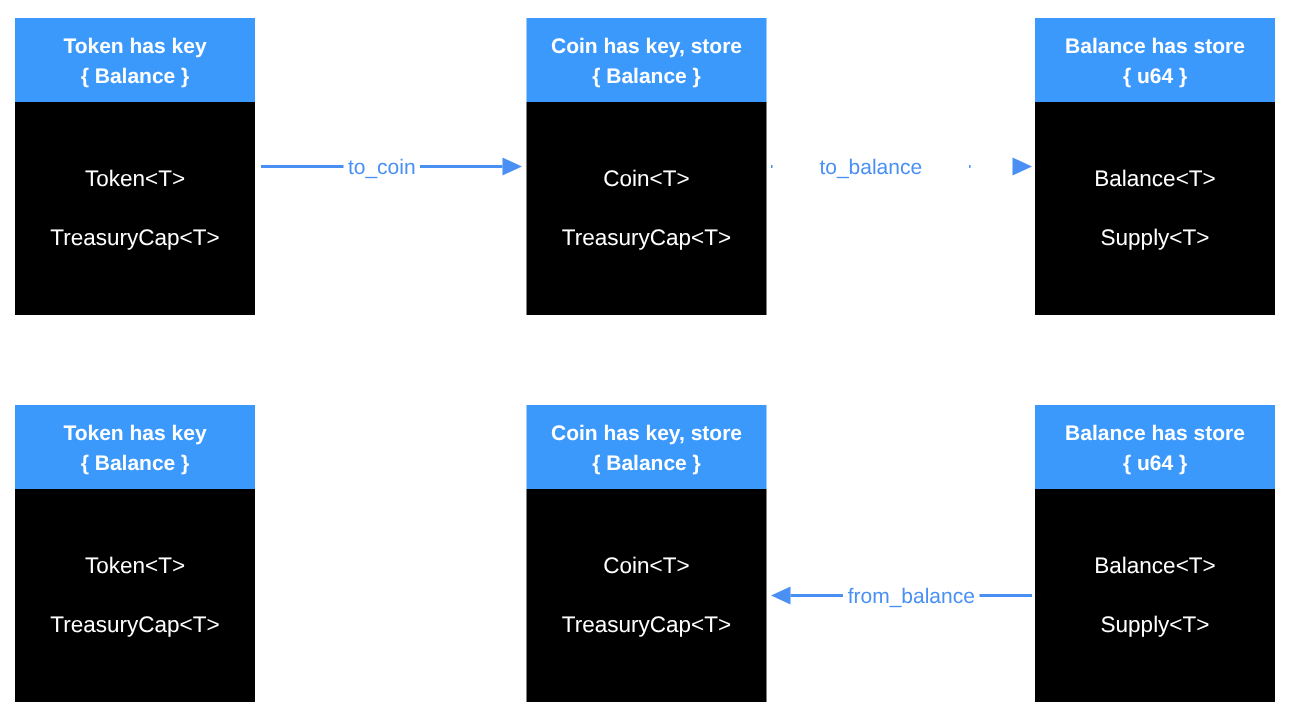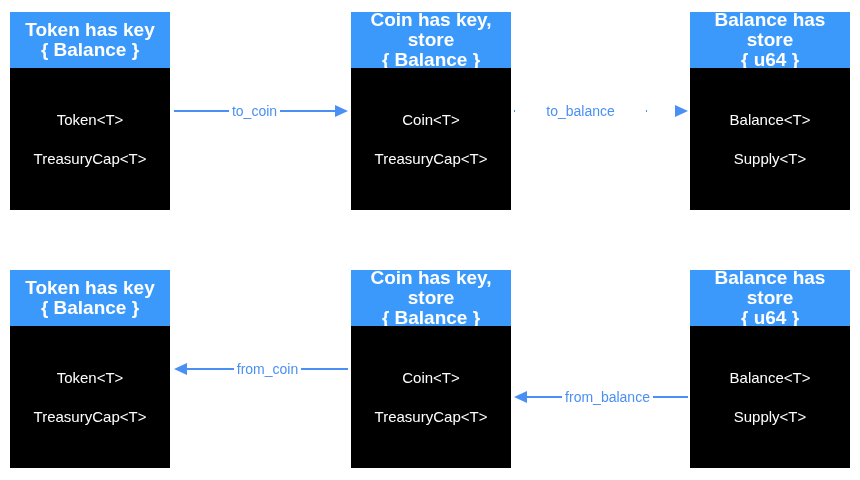--- a/index.html
+++ b/index.html
@@ -23,21 +23,21 @@
     flex-direction: column;
   }
   .box-header {
     height: 56px;
     background: var(--header-blue, #3b99fc);
     color: var(--text-white, #ffffff);
     display: flex;
     flex-direction: column;
     align-items: center;
     justify-content: center;
-    font-size: 19px;
+    font-size: 14px;
     font-weight: 700;
     line-height: 20px;
     text-align: center;
   }
   .box-body {
     flex: 1;
     background: var(--box-black, #000000);
     color: var(--text-white, #ffffff);
     display: flex;
     flex-direction: column;
@@ -159,26 +159,20 @@
     <div class="box-header">
       <div>Balance has store</div>
       <div>{ u64 }</div>
     </div>
     <div class="box-body">
       <div>Balance&lt;T&gt;</div>
       <div>Supply&lt;T&gt;</div>
     </div>
   </div>
 
-  <div class="arrow" style="left:174px; top:361px; width:174px;">
-    <div class="head-left"></div>
-    <div class="line"></div>
-    <div class="arrow-label">from_coin</div>
-    <div class="line"></div>
-  </div>
 
   <div class="arrow" style="left:514px; top:361px; width:174px;margin-top:28px;">
     <div class="head-left"></div>
     <div class="line"></div>
     <div class="arrow-label">from_balance</div>
     <div class="line"></div>
   </div>
 
 </div>
 

